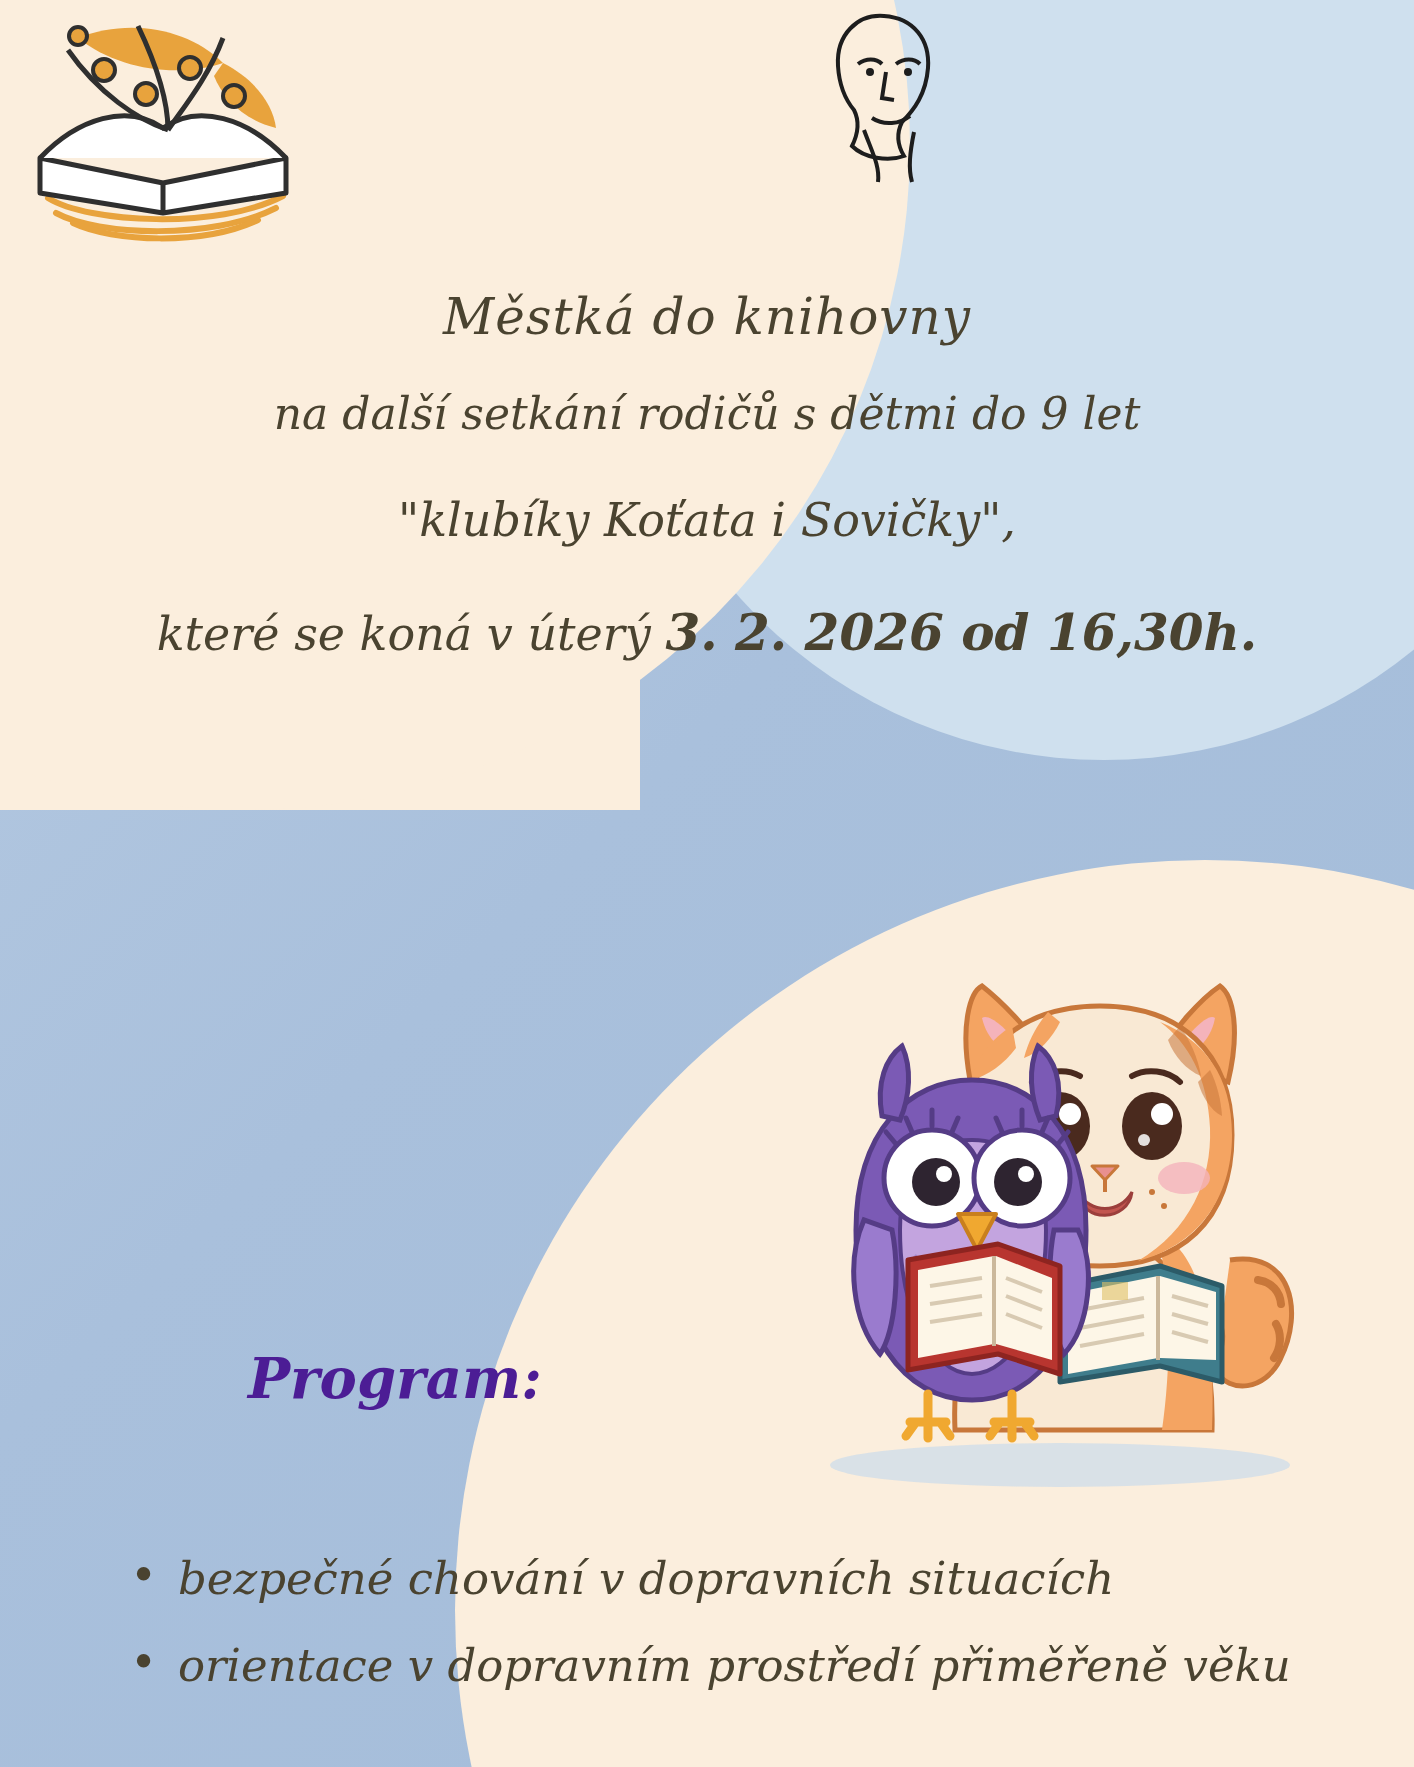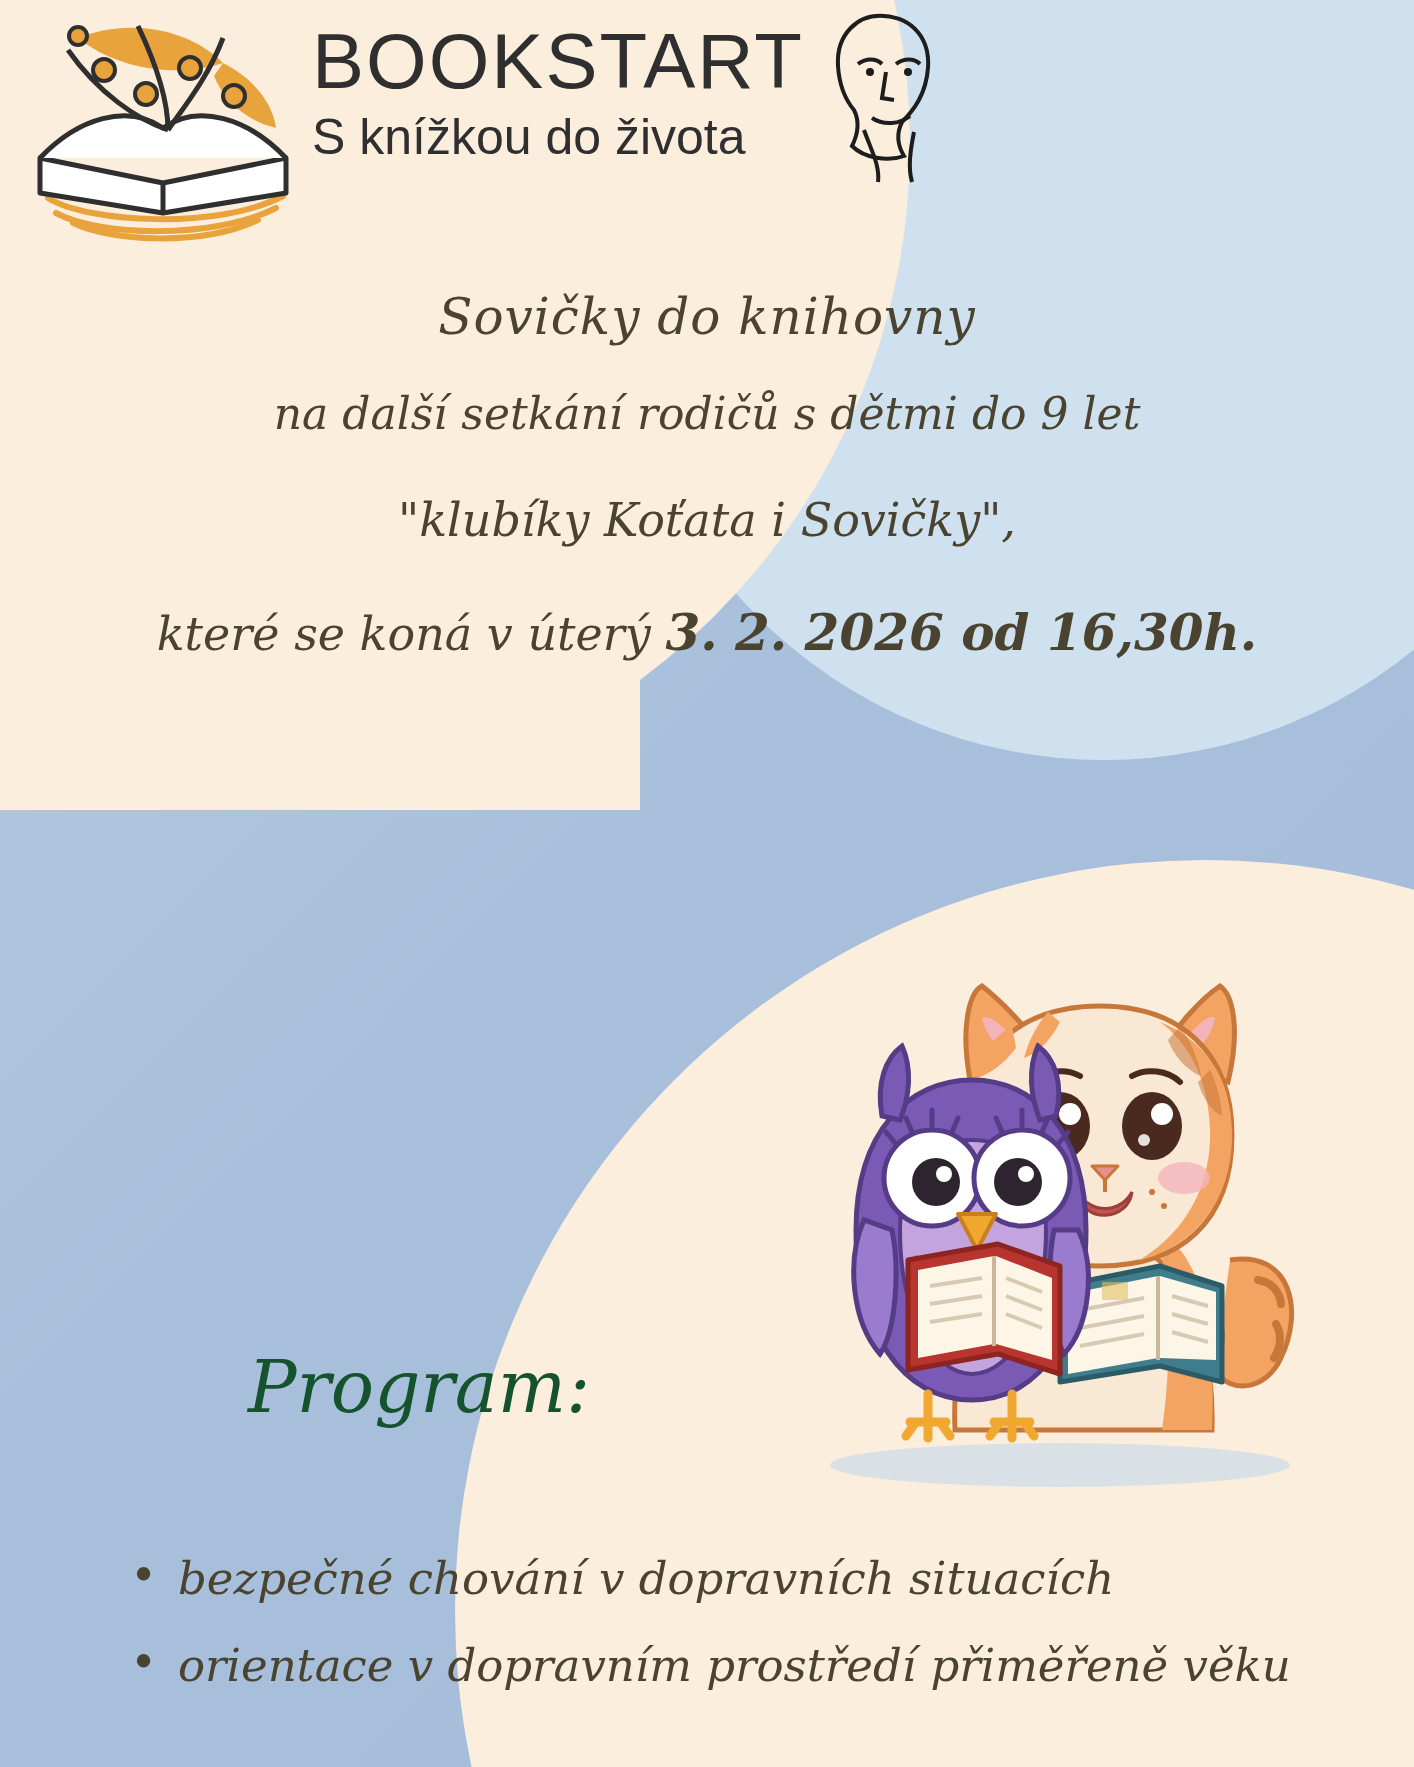--- a/index.html
+++ b/index.html
@@ -157,22 +157,23 @@
     font-weight: 700;
   }
 
   
   .program-title {
     position: absolute;
     left: 248px;
     top: 1345px;
     font-family: "DejaVu Serif", serif;
     font-style: italic;
-    font-size: 72px;
-    color: #14532d;
+    font-size: 56px;
+    color: #4c1d95;
+    font-weight: bold;
   }
   .program-list {
     position: absolute;
     left: 70px;
     top: 1555px;
     width: 1320px;
     margin: 0;
     padding: 0 0 0 60px;
     list-style: none;
     color: #4a4330;
@@ -235,43 +236,39 @@
         <path d="M120 18 C140 60 150 95 150 122" stroke="#2f2f2f" stroke-width="5" fill="none"></path>
         <path d="M205 30 C190 70 165 100 150 122" stroke="#2f2f2f" stroke-width="5" fill="none"></path>
         <circle cx="86" cy="62" r="11" fill="#e8a33d" stroke="#2f2f2f" stroke-width="4"></circle>
         <circle cx="128" cy="86" r="11" fill="#e8a33d" stroke="#2f2f2f" stroke-width="4"></circle>
         <circle cx="172" cy="60" r="11" fill="#e8a33d" stroke="#2f2f2f" stroke-width="4"></circle>
         <circle cx="216" cy="88" r="11" fill="#e8a33d" stroke="#2f2f2f" stroke-width="4"></circle>
         <circle cx="60" cy="28" r="9" fill="#e8a33d" stroke="#2f2f2f" stroke-width="4"></circle>
       </svg>
     </div>
 
-    <div class="brand-text">
-      <div class="brand-title">BOOKSTART</div>
-      <div class="brand-sub">S knížkou do života</div>
-    </div>
 
     <div class="libmark">
       <svg viewBox="0 0 130 180" width="130" height="180">
         <path d="M20 60 C18 28 40 8 66 10 C96 12 112 34 110 62 C108 88 96 104 84 116 C78 128 80 140 86 150 C70 156 46 152 34 140 C40 128 42 116 36 104 C26 92 21 76 20 60 Z" fill="none" stroke="#1d1d1d" stroke-width="4"></path>
         <path d="M40 58 C48 52 58 52 64 58" fill="none" stroke="#1d1d1d" stroke-width="4"></path>
         <path d="M78 58 C86 52 96 52 102 58" fill="none" stroke="#1d1d1d" stroke-width="4"></path>
         <circle cx="52" cy="66" r="4" fill="#1d1d1d"></circle>
         <circle cx="90" cy="66" r="4" fill="#1d1d1d"></circle>
         <path d="M68 66 L64 92 L76 94" fill="none" stroke="#1d1d1d" stroke-width="4"></path>
         <path d="M54 112 C66 120 82 118 92 110" fill="none" stroke="#1d1d1d" stroke-width="4"></path>
         <path d="M46 124 C54 146 62 160 60 176" fill="none" stroke="#1d1d1d" stroke-width="4"></path>
         <path d="M96 126 C92 146 90 162 94 176" fill="none" stroke="#1d1d1d" stroke-width="4"></path>
       </svg>
     </div>
 
   </div>
 
   <div class="invite hand">
-    <div class="l1">Sovičky do knihovny</div>
+    <div class="l1">Městká do knihovny</div>
     <div class="l2">na další setkání rodičů s dětmi  do 9 let</div>
     <div class="l3">"klubíky Koťata i Sovičky",</div>
     <div class="l4">
       <span>které se koná v úterý </span><b>3. 2. 2026 od 16,30h.</b>
     </div>
   </div>
 
   <div class="illustration">
     <svg viewBox="0 0 600 560" width="600" height="560">
 

